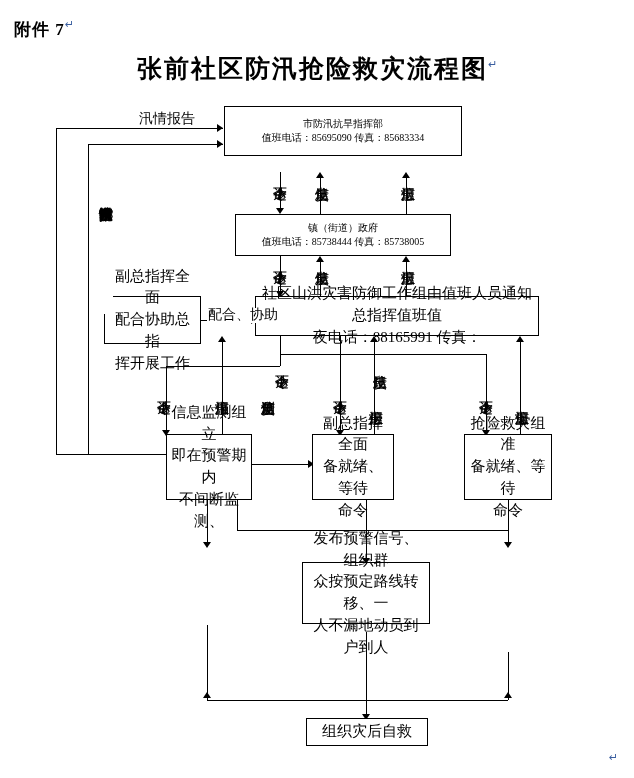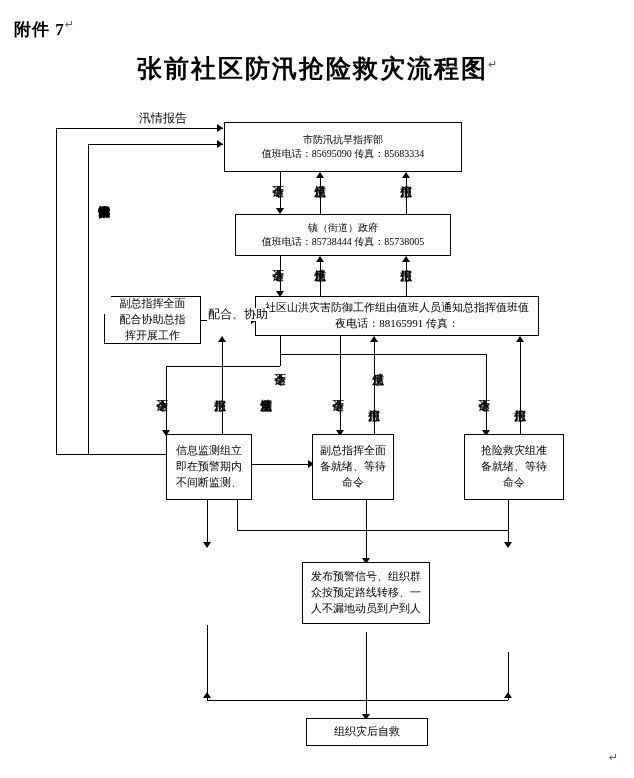--- a/index.html
+++ b/index.html
@@ -71,21 +71,21 @@
     align-items: center;
     justify-content: center;
     text-align: center;
     font-family: "Liberation Serif", serif;
     font-size: 10px;
     line-height: 1.45;
     padding: 2px 4px;
     z-index: 3;
     white-space: pre-line;
   }
-  .node.small { font-size: 11px; }
+  .node.small { font-size: 15px; }
 
   .line {
     position: absolute;
     background: #000000;
     z-index: 1;
   }
   .line.h { height: 1px; }
   .line.v { width: 1px; }
 
   .arrow {
@@ -105,22 +105,22 @@
     border-bottom: 6px solid #000000;
   }
   .arrow.right {
     border-top: 4px solid transparent;
     border-bottom: 4px solid transparent;
     border-left: 6px solid #000000;
   }
 
   .edge-label {
     position: absolute;
-    font-family: Liberation Serif, serif;
-    font-size: 12px;
+    font-family: Liberation Mono, monospace;
+    font-size: 14px;
     line-height: 1.1;
     color: #000000;
     background: #ffffff;
     z-index: 4;
     padding: 0 1px;
     white-space: nowrap;
   }
   .edge-label.vert {
     writing-mode: vertical-rl;
     text-orientation: upright;
@@ -233,42 +233,42 @@
   <div class="edge-label vert" style="left:154px; top:390px;">下达命令</div>
   <div class="edge-label vert" style="left:212px; top:390px;">汇报信息</div>
   <div class="edge-label vert" style="left:258px; top:390px;">反馈监测信息</div>
 
   <div class="edge-label vert" style="left:330px; top:390px;">下达命令</div>
   <div class="edge-label vert" style="left:366px; top:400px;">汇报信息</div>
 
   <div class="edge-label vert" style="left:476px; top:390px;">下达命令</div>
   <div class="edge-label vert" style="left:512px; top:400px;">汇报信息</div>
 
-  <div class="node" style="left:224px; top:122px; width:238px; height:50px;">市防汛抗旱指挥部
+  <div class="node" style="left:224px; top:106px; width:238px; height:50px;">市防汛抗旱指挥部
 值班电话：85695090  传真：85683334</div>
 
   <div class="node" style="left:235px; top:214px; width:216px; height:42px;">镇（街道）政府
 值班电话：85738444  传真：85738005</div>
 
   <div class="node small" style="left:104px; top:296px; width:97px; height:48px;">副总指挥全面
 配合协助总指
 挥开展工作</div>
 
   <div class="node small" style="left:255px; top:296px; width:284px; height:40px;">社区山洪灾害防御工作组由值班人员通知总指挥值班值
 夜电话：88165991                        传真：</div>
 
   <div class="node small" style="left:166px; top:434px; width:86px; height:66px;">信息监测组立
 即在预警期内
 不间断监测、</div>
 
   <div class="node small" style="left:312px; top:434px; width:82px; height:66px;">副总指挥全面
 备就绪、等待
 命令</div>
 
-  <div class="node small" style="left:464px; top:434px; width:100px; height:66px;">抢险救灾组准
+  <div class="node small" style="left:464px; top:434px; width:88px; height:66px;">抢险救灾组准
 备就绪、等待
 命令</div>
 
 
   <div class="node small" style="left:302px; top:562px; width:128px; height:62px;">发布预警信号、组织群
 众按预定路线转移、一
 人不漏地动员到户到人</div>
 
 
   <div class="node small" style="left:306px; top:718px; width:122px; height:28px;font-family:Liberation Serif, serif;">组织灾后自救</div>

